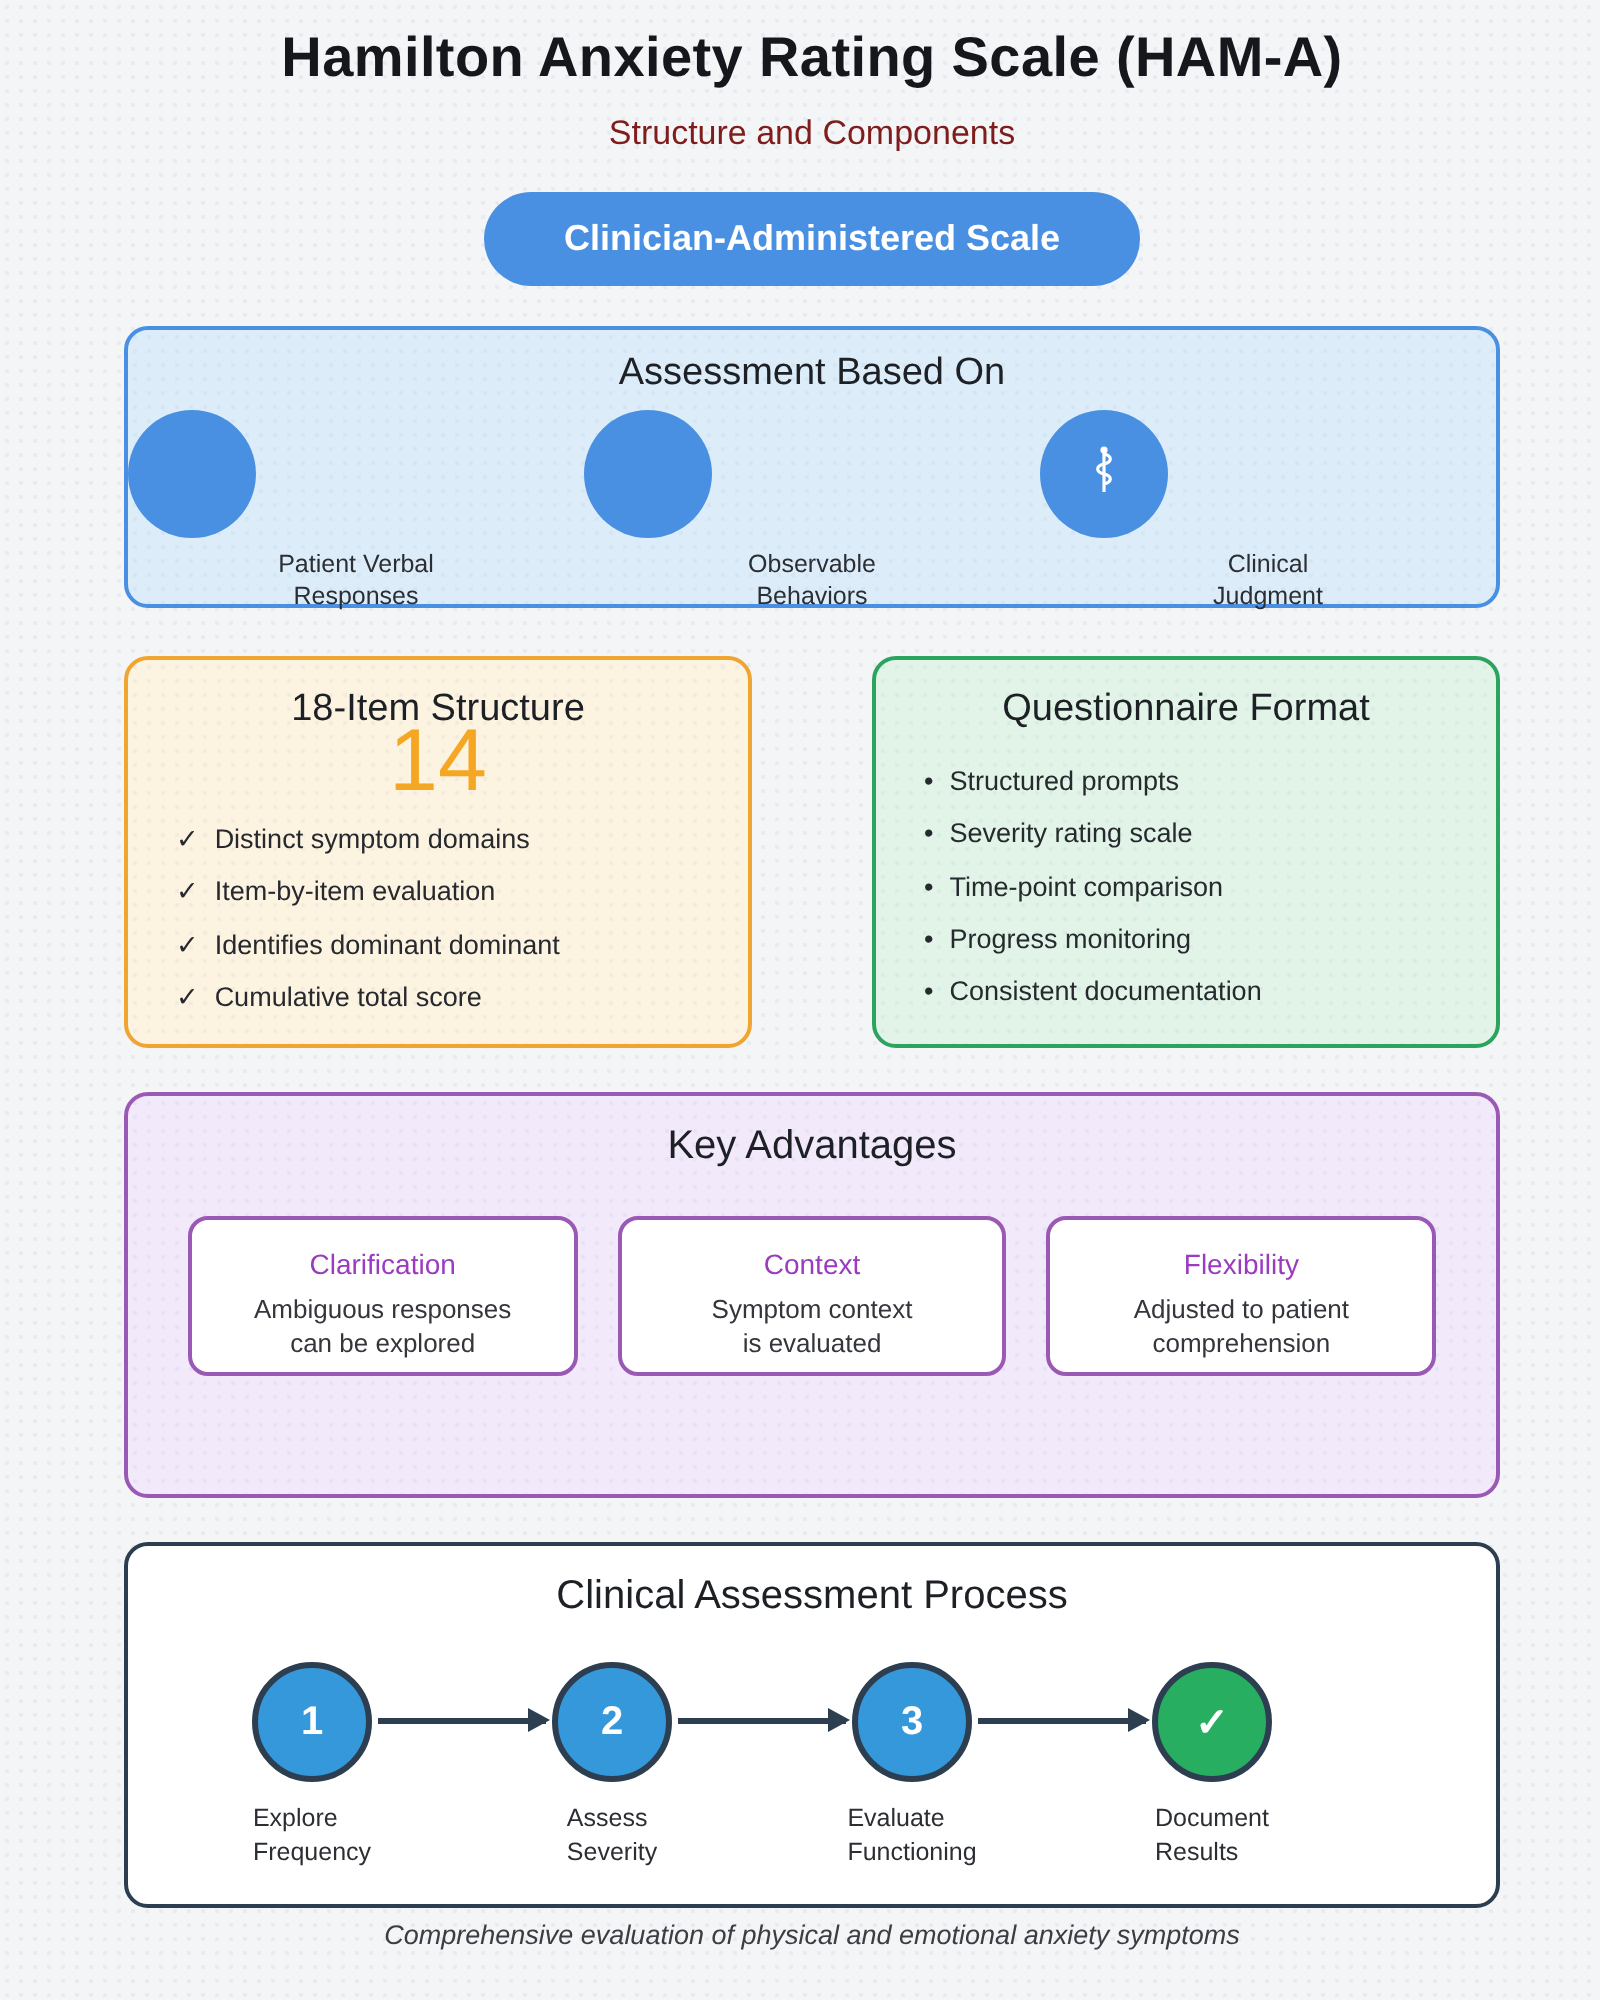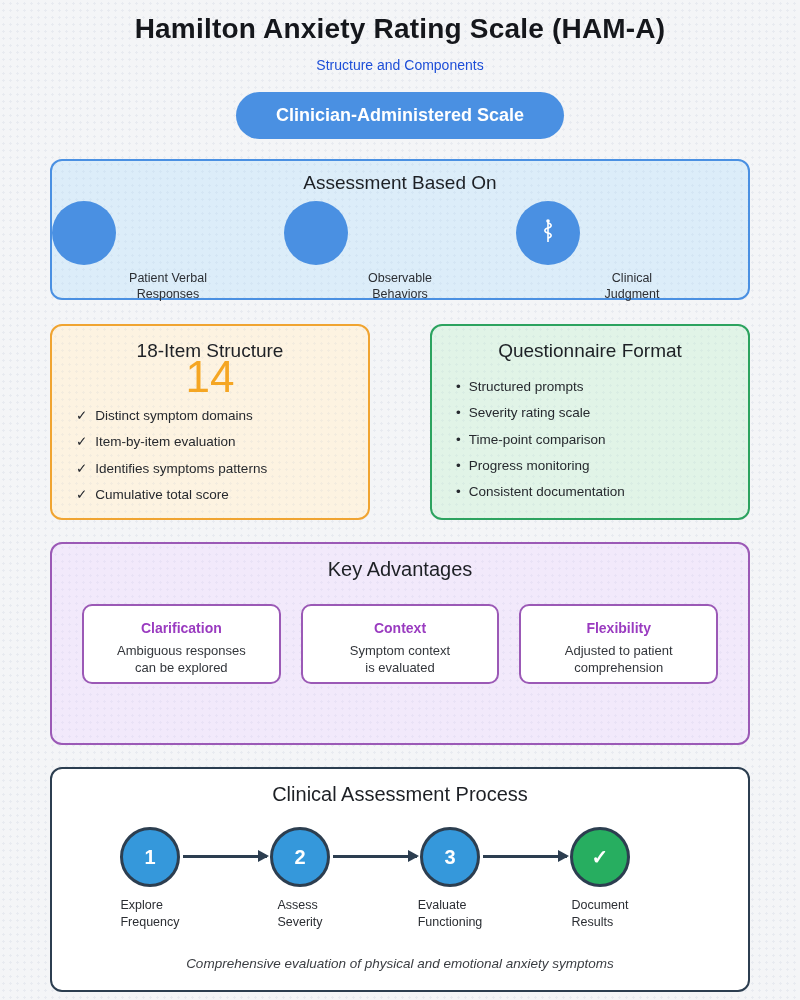--- a/index.html
+++ b/index.html
@@ -4,30 +4,30 @@
 <style>
   html, body {
     margin: 0; padding: 0;
     width: 800px; height: 1000px;
     font-family: "Liberation Sans", sans-serif;
     background-color: #f4f5f7;
     background-image: radial-gradient(rgba(90,110,150,0.08) 1px, transparent 1.2px);
     background-size: 7px 7px;
     overflow: hidden;
   }
-  .page { box-sizing: border-box; padding-top: 13px; }
+  .page { box-sizing: border-box; padding-top: 13px; padding-left: 12px; }
 
   .page-title {
     margin: 0; text-align: center;
     font-size: 28px; font-weight: bold; color: #15171c;
     letter-spacing: 0.2px;
   }
   .subtitle {
     margin-top: 12px; text-align: center;
-    font-size: 14px; color: #1d4ed8;
+    font-size: 17px; color: #7f1d1d;
   }
   .badge {
     width: fit-content; margin: 19px auto 0;
     background: var(--accent-blue, #4a90e2);
     color: #ffffff; font-weight: bold; font-size: 18px;
     padding: 13px 40px; border-radius: 26px;
   }
 
   .dotted {
     background-image: radial-gradient(rgba(70,100,160,0.055) 1px, transparent 1.2px);
@@ -83,29 +83,29 @@
     background-color: var(--panel-purple-bg, #f2e9fb);
     border: 2px solid var(--accent-purple, #9b59b6);
     border-radius: 12px; padding-top: 14px;
   }
   .cards { display: flex; gap: 20px; padding: 0 30px; margin-top: 23px; }
   .card {
     flex: 1; box-sizing: border-box; height: 80px;
     background: #ffffff; border: 2px solid var(--accent-purple, #9b59b6);
     border-radius: 10px; text-align: center; padding-top: 14px;
   }
-  .card-title { font-size: 14px; font-weight: bold; color: var(--card-title-purple, #9a3bc0); }
+  .card-title { font-size: 14px; font-weight: normal; color: var(--card-title-purple, #9a3bc0); }
   .card-desc {
     margin-top: 7px; font-size: 13px; color: #33363b;
     white-space: pre-line; line-height: 1.3;
   }
 
   
   .process-box {
-    box-sizing: border-box; margin: 22px 50px 0; height: 225px;
+    box-sizing: border-box; margin: 22px 50px 0; height: 183px;
     background: #ffffff;
     border: 2px solid var(--navy, #2c3e50);
     border-radius: 12px; padding-top: 14px;
   }
   .steps { display: flex; justify-content: center; padding-right: 50px; margin-top: 21px; }
   .step { width: 110px; display: flex; flex-direction: column; align-items: center; }
   .step-circle {
     box-sizing: content-box;
     width: 54px; height: 54px; border-radius: 50%;
     background: var(--step-blue, #3598db);
@@ -181,21 +181,21 @@
         <li>
           <span class="glyph">✓</span>
           <span>Distinct symptom domains</span>
         </li>
         <li>
           <span class="glyph">✓</span>
           <span>Item-by-item evaluation</span>
         </li>
         <li>
           <span class="glyph">✓</span>
-          <span>Identifies symptoms patterns</span>
+          <span>Identifies dominant dominant</span>
         </li>
         <li>
           <span class="glyph">✓</span>
           <span>Cumulative total score</span>
         </li>
       </ul>
     </section>
 
     <section class="panel green dotted">
       <div class="box-title">Questionnaire Format</div>

